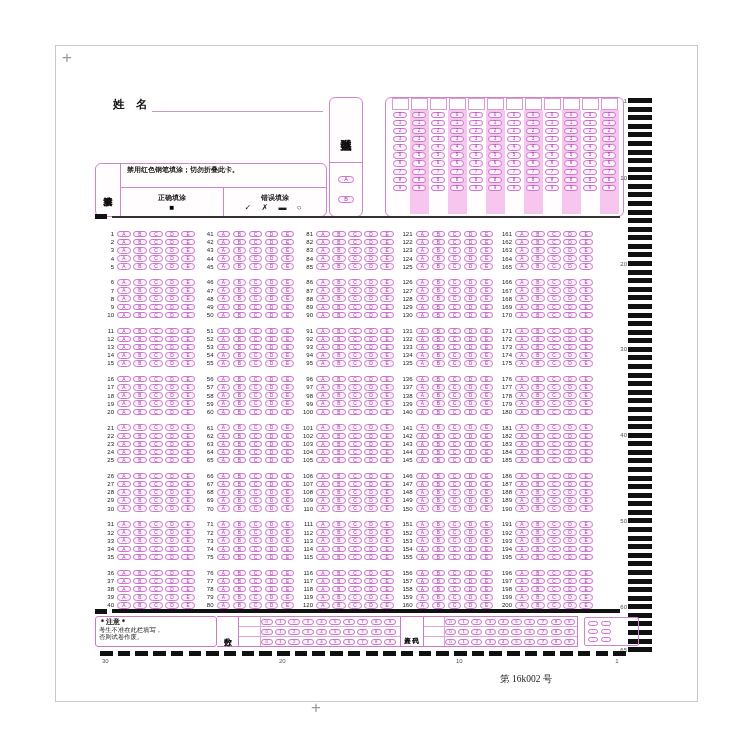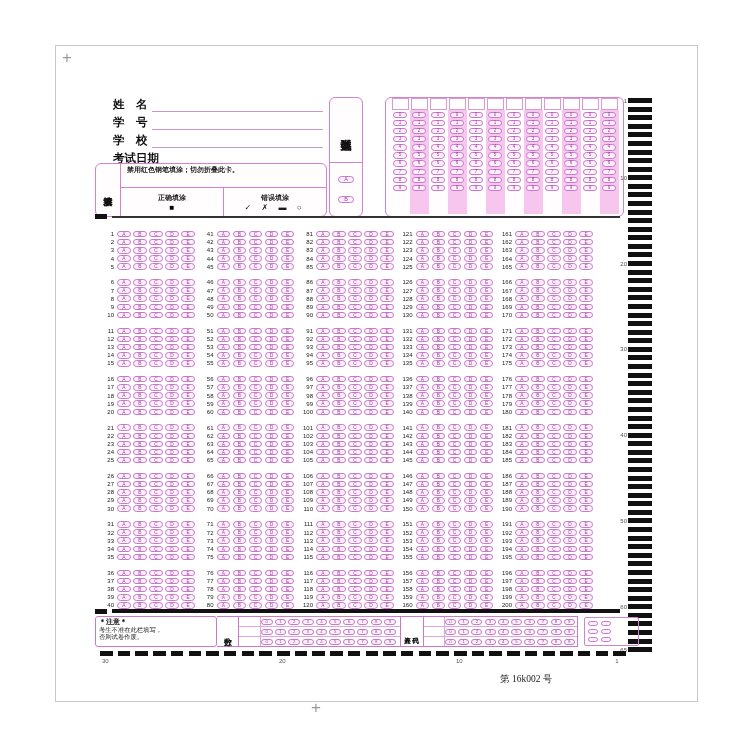--- a/index.html
+++ b/index.html
@@ -95,32 +95,20 @@
 <div id="canvas">
 
   <div class="abs" id="sheet"></div>
 
   <div class="abs regmark" style="left:62px;top:53px;">+</div>
   <div class="abs regmark" style="left:311px;top:703px;">+</div>
 
 
   <div class="abs field-row" style="top:96px;">
     <span class="field-label">姓　名</span>
-    <span class="field-line"></span>
-  </div>
-  <div class="abs field-row" style="top:114px;">
-    <span class="field-label">学　号</span>
-    <span class="field-line"></span>
-  </div>
-  <div class="abs field-row" style="top:132px;">
-    <span class="field-label">学　校</span>
-    <span class="field-line"></span>
-  </div>
-  <div class="abs field-row" style="top:150px;">
-    <span class="field-label">考试日期</span>
     <span class="field-line"></span>
   </div>
 
   <div class="abs pinkbox" id="fillreq">
     <div id="fillreq-label" class="vtext">填涂要求</div>
     <div id="fillreq-right">
       <div id="fillreq-note">禁用红色钢笔填涂；切勿折叠此卡。</div>
       <div id="fillreq-bottom">
         <div class="fr-cell">
           <span class="fr-cap">正确填涂</span>

